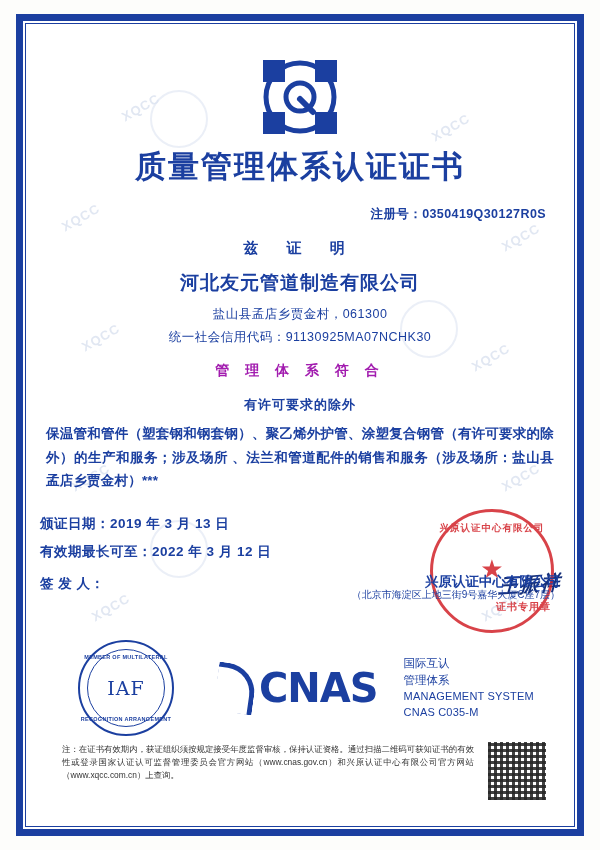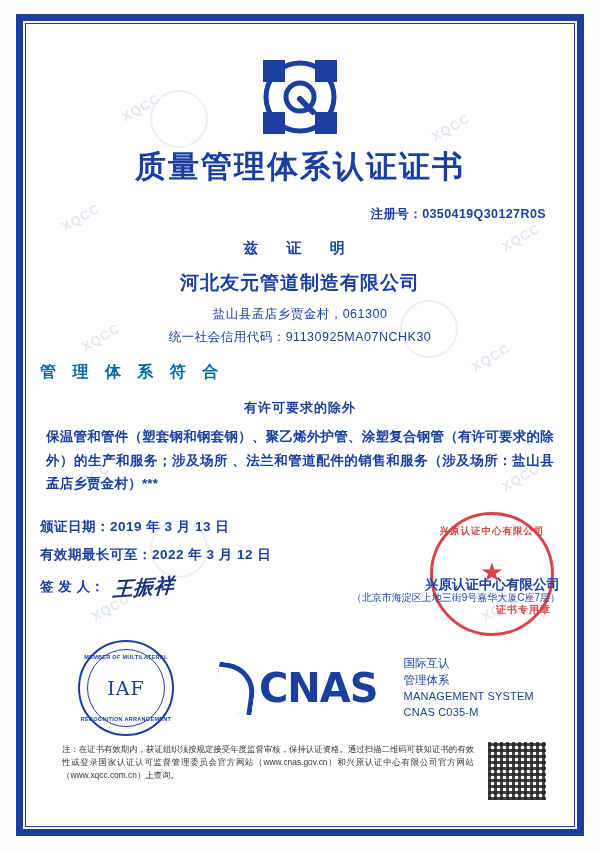--- a/index.html
+++ b/index.html
@@ -123,22 +123,23 @@
     letter-spacing: .5px;
   }
   .credit {
     text-align: center;
     color: #1b3fa0;
     font-size: 12.5px;
     margin-top: 6px;
     letter-spacing: .5px;
   }
   .conform {
-    color: #0369a1;
-    font-size: 16px;
+    text-align: center;
+    color: #a21caf;
+    font-size: 14px;
     font-weight: bold;
     letter-spacing: 6px;
     margin-top: 16px;
   }
   .standard {
     text-align: center;
     color: #1b3fa0;
     font-size: 14.5px;
     font-weight: bold;
     margin-top: 10px;
@@ -175,20 +176,21 @@
     margin-bottom: 10px;
     letter-spacing: .5px;
   }
   .sign-line {
     color: #1b3fa0;
     font-size: 13.5px;
     font-weight: bold;
     letter-spacing: .5px;
     display: flex;
     align-items: center;
+    justify-content: space-between;
   }
   .signature {
     font-family: "DejaVu Serif", serif;
     font-style: italic;
     font-size: 20px;
     color: #16307a;
     margin-left: 8px;
     transform: rotate(-4deg) skewX(-8deg);
     display: inline-block;
   }

